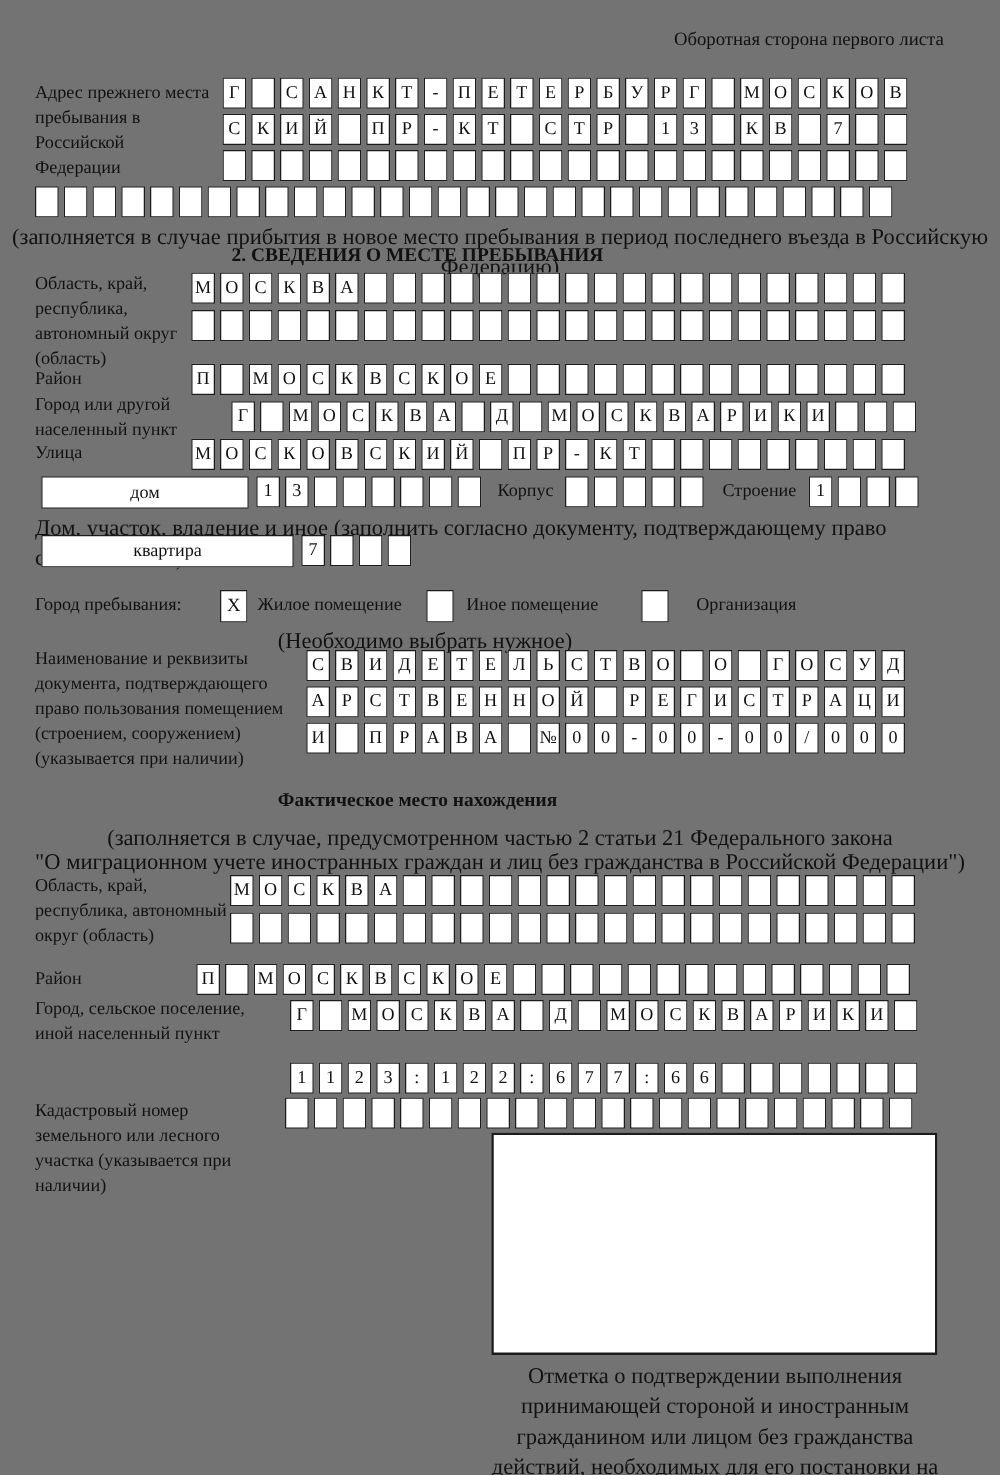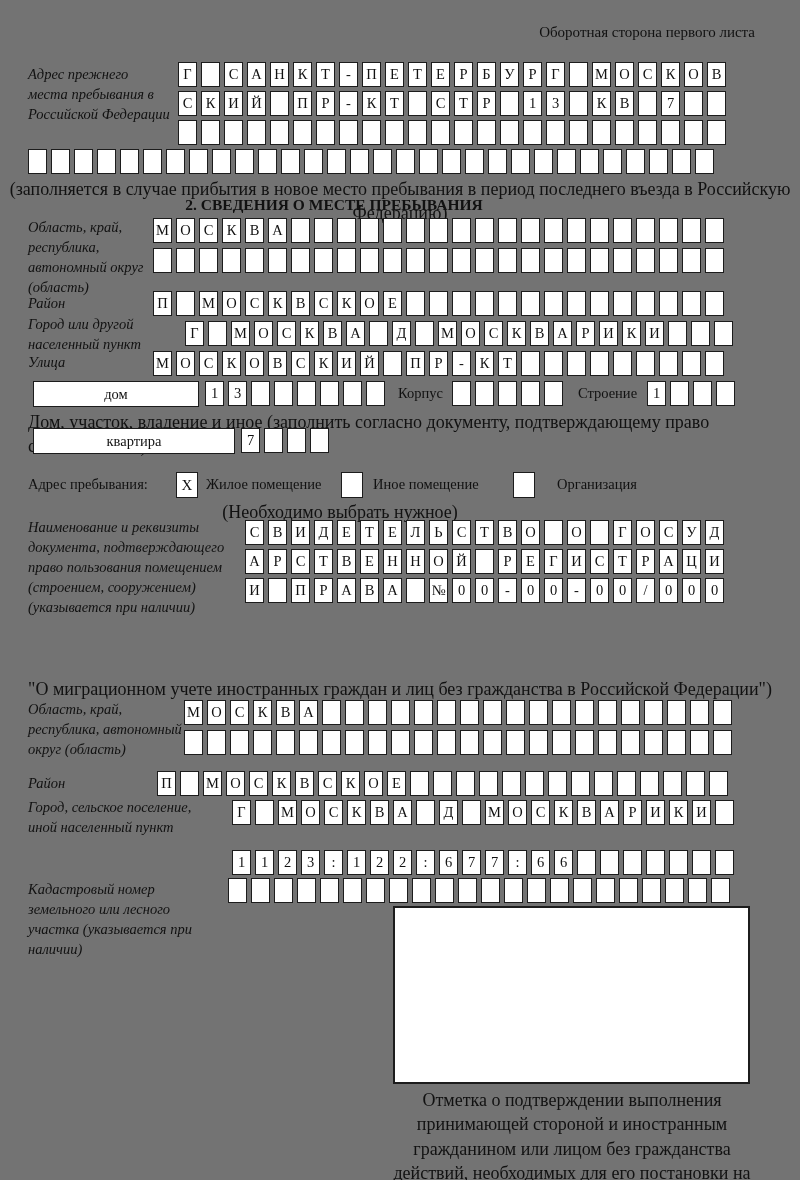--- a/index.html
+++ b/index.html
@@ -1,18 +1,18 @@
 <!DOCTYPE html>
 <html><head>
 <meta charset="utf-8">
 <style>
   html,body{margin:0;padding:0;background:#fff;}
   .page{position:relative;width:800px;height:1180px;background:#737373;overflow:hidden;
         font-family:"Liberation Serif", serif;color:#111;}
-  .lbl{position:absolute;font-size:14.5px;line-height:1.38;font-style:italic;}
+  .lbl{position:absolute;font-size:14.5px;line-height:1.38;}
   .cap{position:absolute;font-size:18px;line-height:1.35;}
   .hdr{position:absolute;font-weight:bold;font-size:15.5px;text-align:center;width:668px;left:0;}
   .corner{position:absolute;font-size:15px;}
   .cells{position:absolute;display:flex;gap:4px;}
   .cells .cell{width:17px;height:23px;border:1.5px solid #1c1c1c;display:flex;align-items:center;
         justify-content:center;font-size:14.5px;background:#fff;flex:0 0 auto;}
   .namebox{position:absolute;border:1.6px solid #1c1c1c;height:24px;display:flex;align-items:center;
         justify-content:center;font-size:14.5px;background:#fff;}
   .chk{position:absolute;width:20px;height:24px;border:1.5px solid #1c1c1c;display:flex;
         align-items:center;justify-content:center;font-size:15px;background:#fff;}
@@ -313,21 +313,21 @@
   <div class="cap" style="left:28px;top:410px;width:740px;">Дом, участок, владение и иное (заполнить согласно документу, подтверждающему право собственности)</div>
 
   <div class="namebox" style="left:33px;top:428px;width:200px;">квартира</div>
   <div class="cells" style="left:241px;top:428px;">
       <div class="cell">7</div>
       <div class="cell"></div>
       <div class="cell"></div>
       <div class="cell"></div>
     </div>
 
-  <div class="inline-lbl" style="left:28px;top:476px;">Адрес пребывания:</div>
+  <div class="inline-lbl" style="left:28px;top:476px;">Город пребывания:</div>
   <div class="chk" style="left:176px;top:472px;">X</div>
   <div class="inline-lbl" style="left:206px;top:476px;">Жилое помещение</div>
   <div class="chk" style="left:341px;top:472px;"></div>
   <div class="inline-lbl" style="left:373px;top:476px;">Иное помещение</div>
   <div class="chk" style="left:513px;top:472px;"></div>
   <div class="inline-lbl" style="left:557px;top:476px;">Организация</div>
   <div class="cap center" style="left:150px;top:500px;width:380px;">(Необходимо выбрать нужное)</div>
 
   <div class="lbl" style="left:28px;top:517px;width:205px;">Наименование и реквизиты документа, подтверждающего право пользования помещением (строением, сооружением) (указывается при наличии)</div>
   <div class="cells" style="left:245px;top:520px;">
@@ -393,20 +393,22 @@
       <div class="cell">0</div>
       <div class="cell">-</div>
       <div class="cell">0</div>
       <div class="cell">0</div>
       <div class="cell">/</div>
       <div class="cell">0</div>
       <div class="cell">0</div>
       <div class="cell">0</div>
     </div>
 
+  <div class="hdr" style="top:632px;">Фактическое место нахождения</div>
+  <div class="cap center" style="left:0;top:658px;width:800px;">(заполняется в случае, предусмотренном частью 2 статьи 21 Федерального закона</div>
   <div class="cap center" style="left:0;top:677px;width:800px;">"О миграционном учете иностранных граждан и лиц без гражданства в Российской Федерации")</div>
 
   <div class="lbl" style="left:28px;top:699px;width:160px;">Область, край, республика, автономный округ (область)</div>
   <div class="cells" style="left:184px;top:700px;">
       <div class="cell">М</div>
       <div class="cell">О</div>
       <div class="cell">С</div>
       <div class="cell">К</div>
       <div class="cell">В</div>
       <div class="cell">А</div>

